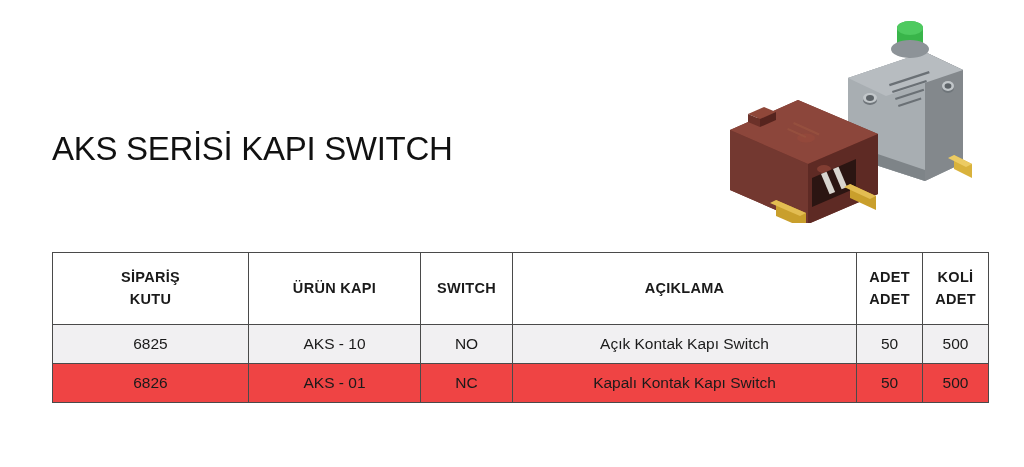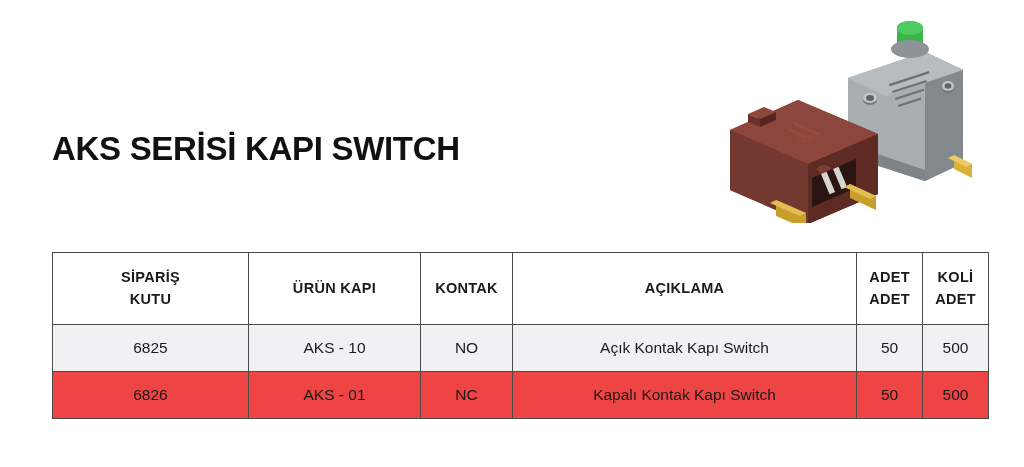--- a/index.html
+++ b/index.html
@@ -18,21 +18,21 @@
     background: #ffffff;
     overflow: hidden;
   }
 
   
   .title {
     position: absolute;
     left: 52px;
     top: 108px;
     font-size: 33px;
-    font-weight: bold;
+    font-weight: normal;
     letter-spacing: -0.3px;
     color: #111111;
     white-space: nowrap;
   }
 
   
   .photo {
     position: absolute;
     left: 720px;
     top: 18px;
@@ -62,21 +62,21 @@
   table.spec thead th {
     height: 72px;
     font-size: 14.5px;
     font-weight: bold;
     letter-spacing: 0.3px;
     line-height: 1.45;
     background: #ffffff;
     padding: 4px 2px;
   }
   table.spec tbody td {
-    height: 47px;
+    height: 39px;
     font-size: 15.5px;
     font-weight: normal;
     padding: 4px 2px;
   }
   table.spec tbody tr.alt td {
     background: #f1f0f2;
   }
   table.spec tbody tr.plain td {
     background: #ef4444;
   }
@@ -179,21 +179,21 @@
       <thead>
         <tr>
           <th>
             <span class="hdr-line">SİPARİŞ</span>
             <span class="hdr-line">KUTU</span>
           </th>
           <th>
             <span class="hdr-line">ÜRÜN KAPI</span>
           </th>
           <th>
-            <span class="hdr-line">KONTAK</span>
+            <span class="hdr-line">SWITCH</span>
           </th>
           <th>
             <span class="hdr-line">AÇIKLAMA</span>
           </th>
           <th>
             <span class="hdr-line">ADET</span>
             <span class="hdr-line">ADET</span>
           </th>
           <th>
             <span class="hdr-line">KOLİ</span>

